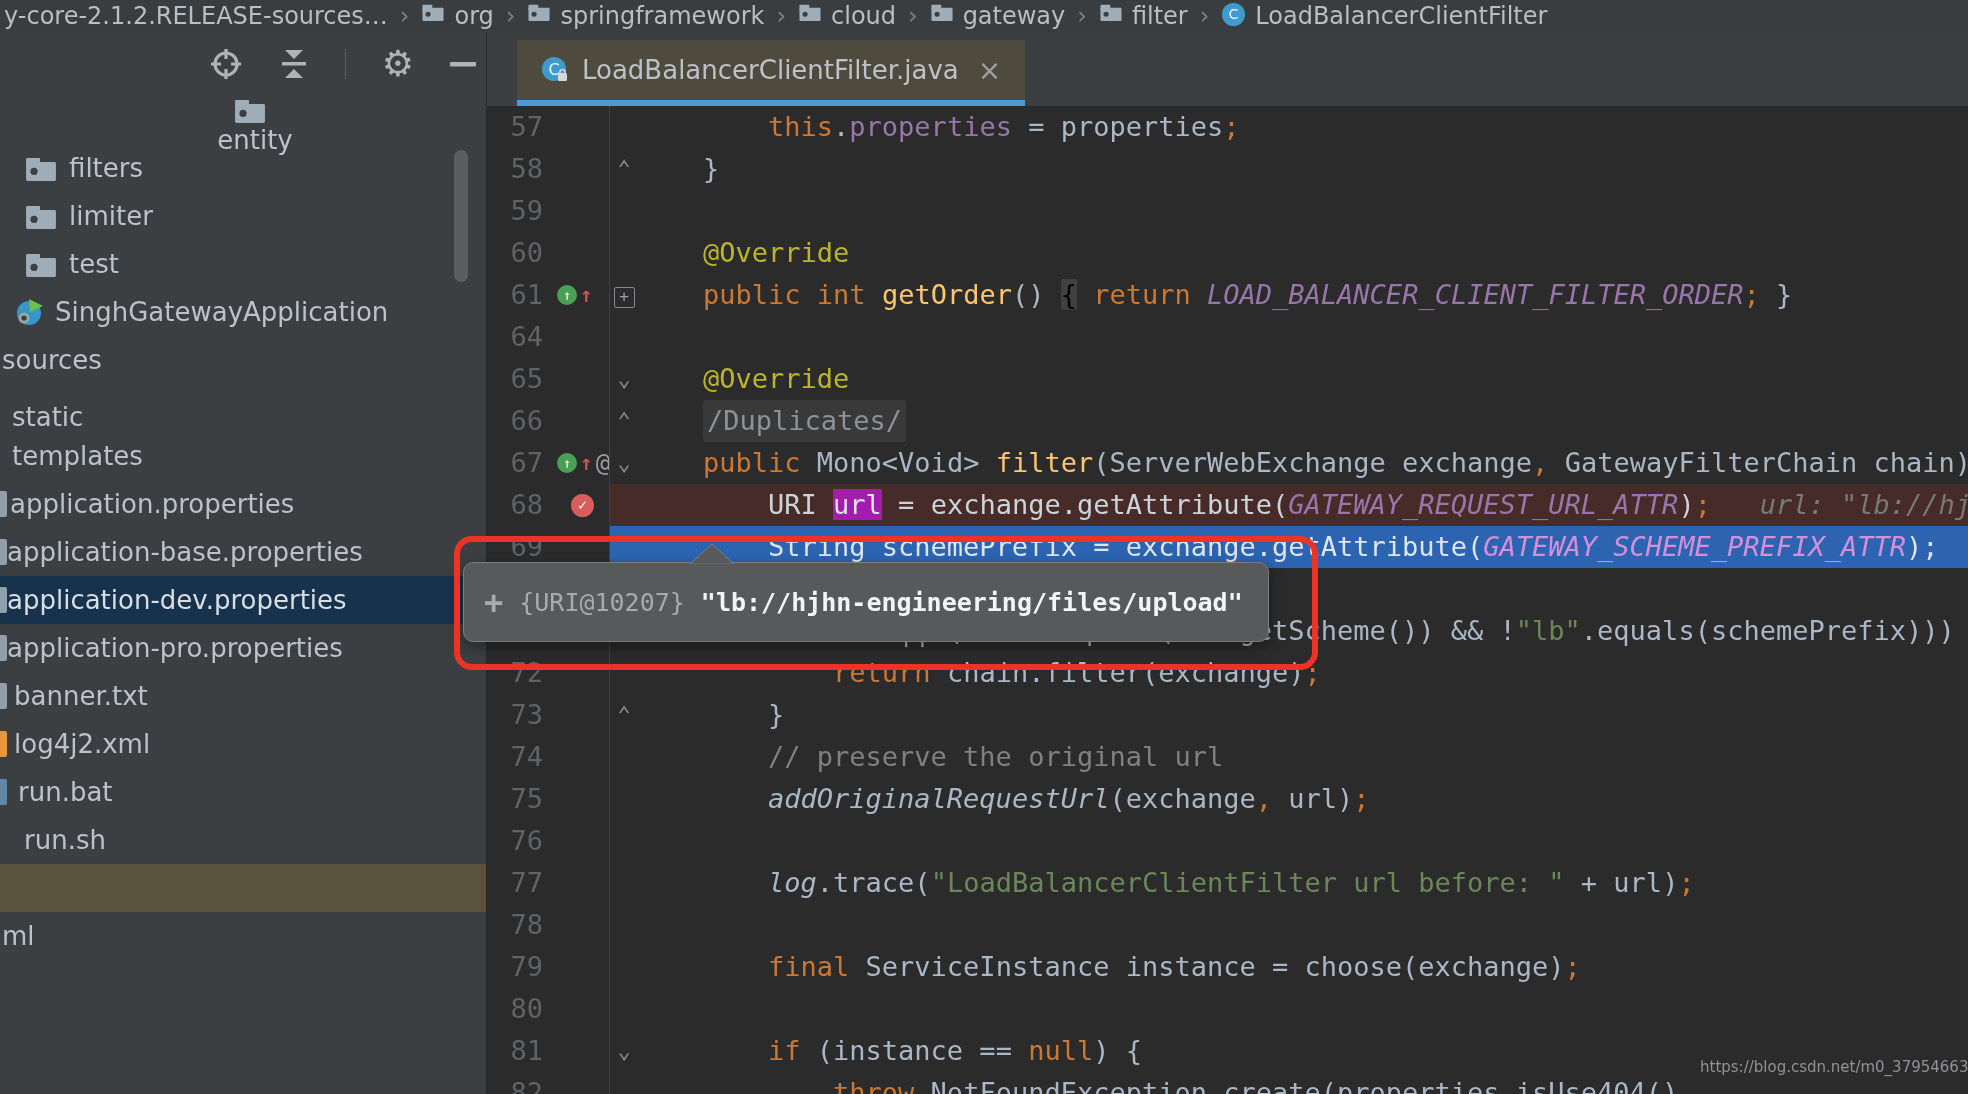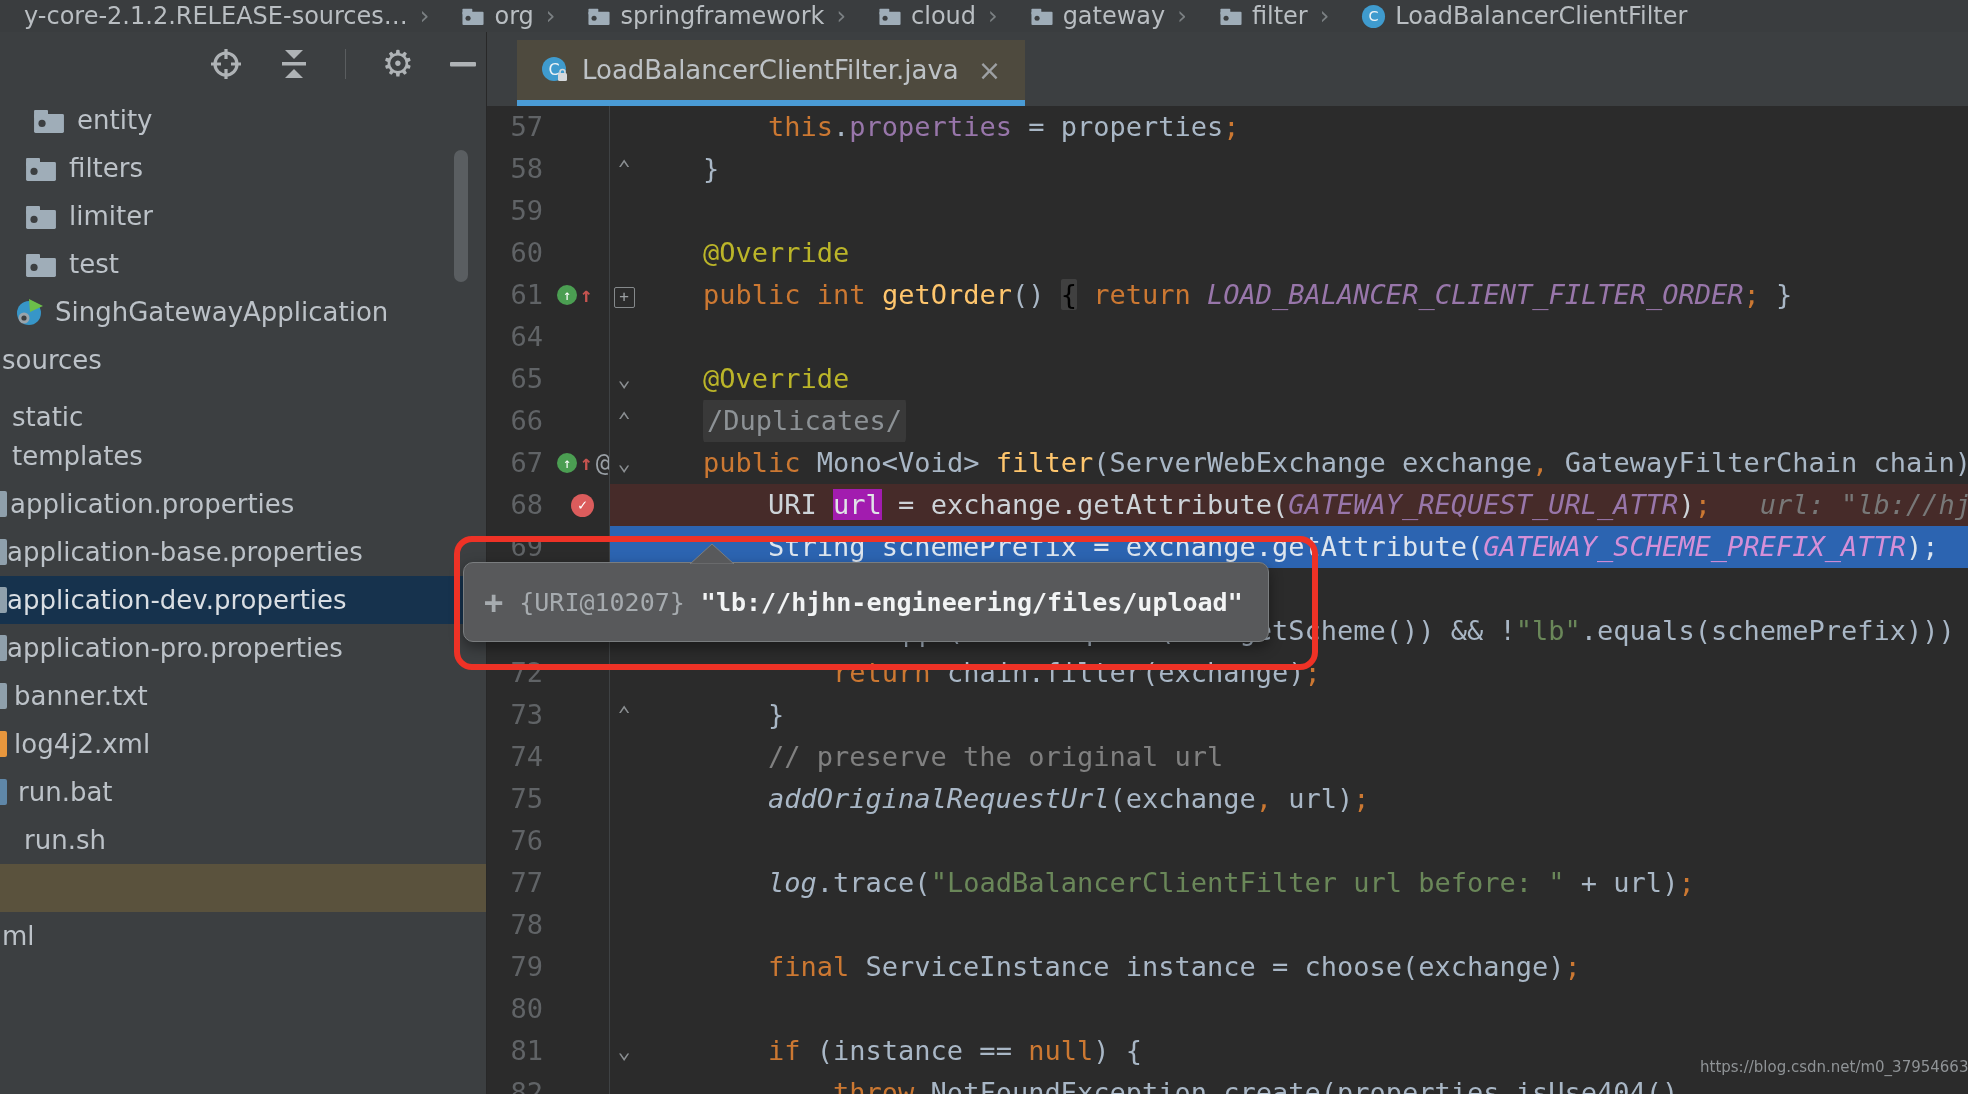--- a/index.html
+++ b/index.html
@@ -2,21 +2,21 @@
 <html style="--execline: #2c64b1; --bpline: #462b29; --sel: #16324d; --hov: #5a523d; --tab: #4e4a3e; --underline: #4a9bd5; --red: #ee3226; --bpred: #db5c5c;"><head>
 <meta charset="utf-8">
 <style>
   html,body{margin:0;padding:0;}
   body{width:1968px;height:1094px;position:relative;overflow:hidden;background:#2b2b2b;
        font-family:"DejaVu Sans",sans-serif;}
   
   #breadcrumb-bar{position:absolute;top:0;left:0;width:1968px;height:32px;background:#3a3d3f;
        border-bottom:1px solid #313335;display:flex;align-items:center;gap:12px;padding-left:4px;
        font-size:24px;color:#b9bec2;white-space:nowrap;overflow:hidden;}
-  .bc-item{display:inline-flex;align-items:center;gap:9px;cursor:default;margin-left:20px;}
+  .bc-item{display:inline-flex;align-items:flex-start;gap:9px;cursor:default;}
   .bc-sep{color:#7b8083;font-size:24px;}
   .bc-ic{display:inline-flex;align-items:center;}
   
   #project-panel{position:absolute;top:32px;left:0;width:486px;bottom:0;background:#3c3f41;
        border-right:1px solid #282828;overflow:hidden;}
   #panel-toolbar{height:64px;display:flex;align-items:center;justify-content:flex-end;gap:36px;
        padding-right:10px;}
   .tb-ic{display:inline-flex;align-items:center;justify-content:center;color:#afb3b6;}
   .tb-sep{width:1px;height:30px;background:#5a5d5f;}
   .gear-glyph{font-size:36px;line-height:36px;color:#afb3b6;}
@@ -174,21 +174,21 @@
       <span class="tb-ic">
         <span class="gear-glyph">⚙</span>
       </span>
       <span class="tb-ic">
         <svg width="26" height="8" viewBox="0 0 26 8">
           <rect x="0" y="2" width="26" height="4.5" rx="1" fill="#afb3b6"></rect>
         </svg>
       </span>
     </div>
   <div id="tree">
-      <div class="trow" style="padding-left: 32px;">
+      <div class="trow" style="padding-left: 24px; flex-direction: column;">
         <span class="ic">
           <svg width="34" height="28.9" viewBox="0 0 34 29">
      <rect x="2" y="4" width="14" height="8" rx="1" fill="#9fadb8"></rect>
      <rect x="2" y="8" width="30" height="19" rx="1.5" fill="#9fadb8"></rect>
      <circle cx="10" cy="17.5" r="3.6" fill="#3c3f41"></circle>
           </svg>
         </span>
         <span>entity</span>
       </div>
       <div class="trow" style="padding-left: 24px;">

